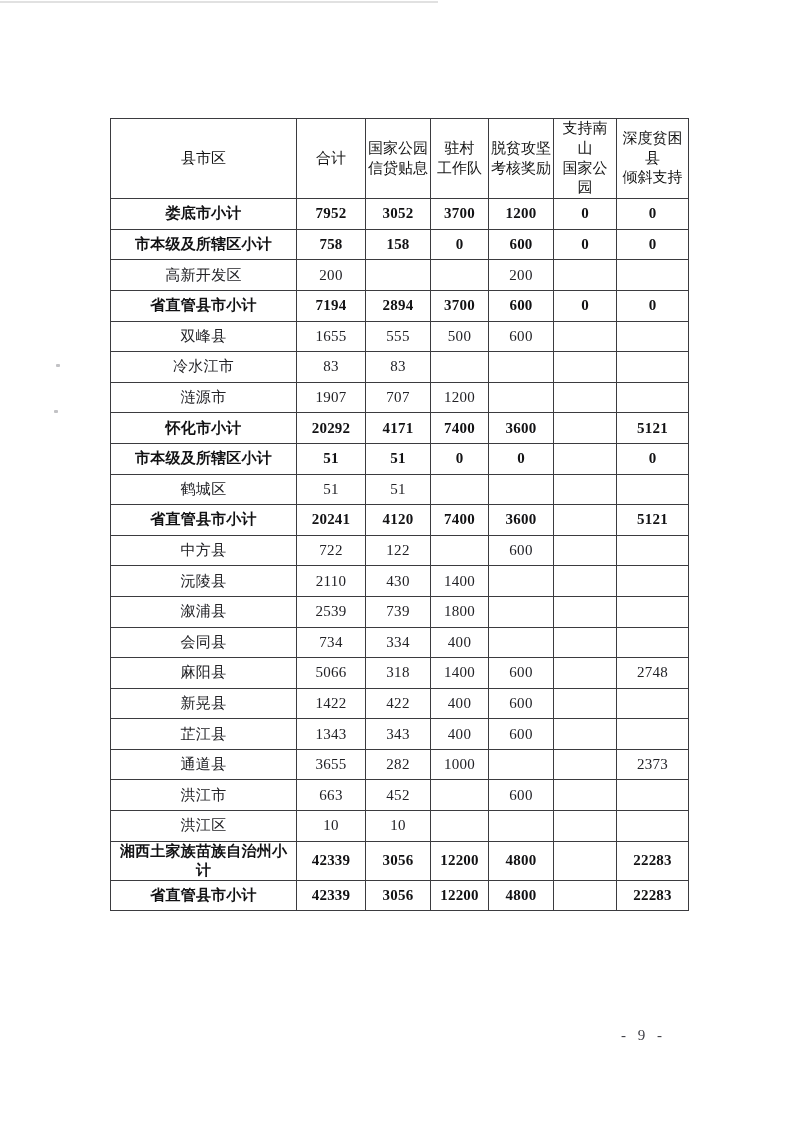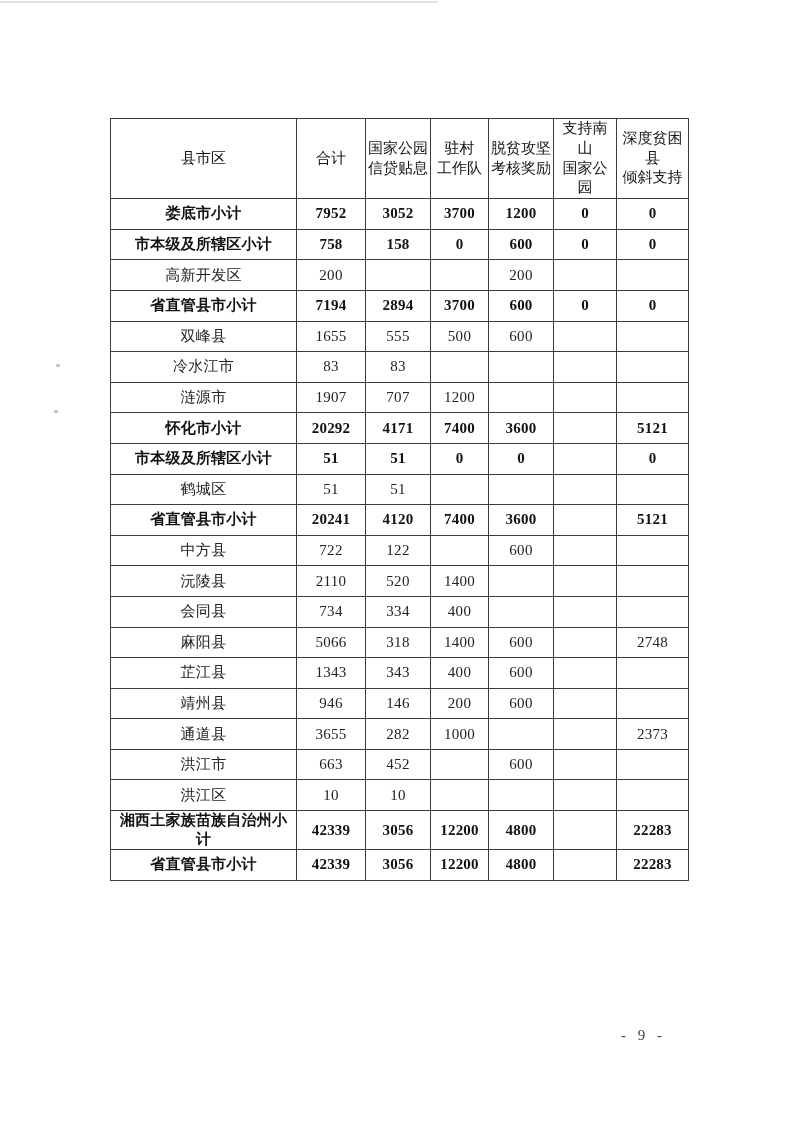--- a/index.html
+++ b/index.html
@@ -221,22 +221,31 @@
           <td>722</td>
           <td>122</td>
           <td></td>
           <td>600</td>
           <td></td>
           <td></td>
         </tr>
         <tr>
           <td>沅陵县</td>
           <td>2110</td>
-          <td>520</td>
+          <td>430</td>
           <td>1400</td>
+          <td></td>
+          <td></td>
+          <td></td>
+        </tr>
+        <tr>
+          <td>溆浦县</td>
+          <td>2539</td>
+          <td>739</td>
+          <td>1800</td>
           <td></td>
           <td></td>
           <td></td>
         </tr>
         <tr>
           <td>会同县</td>
           <td>734</td>
           <td>334</td>
           <td>400</td>
           <td></td>
@@ -246,33 +255,33 @@
         <tr>
           <td>麻阳县</td>
           <td>5066</td>
           <td>318</td>
           <td>1400</td>
           <td>600</td>
           <td></td>
           <td>2748</td>
         </tr>
         <tr>
+          <td>新晃县</td>
+          <td>1422</td>
+          <td>422</td>
+          <td>400</td>
+          <td>600</td>
+          <td></td>
+          <td></td>
+        </tr>
+        <tr>
           <td>芷江县</td>
           <td>1343</td>
           <td>343</td>
           <td>400</td>
-          <td>600</td>
-          <td></td>
-          <td></td>
-        </tr>
-        <tr>
-          <td>靖州县</td>
-          <td>946</td>
-          <td>146</td>
-          <td>200</td>
           <td>600</td>
           <td></td>
           <td></td>
         </tr>
         <tr>
           <td>通道县</td>
           <td>3655</td>
           <td>282</td>
           <td>1000</td>
           <td></td>

